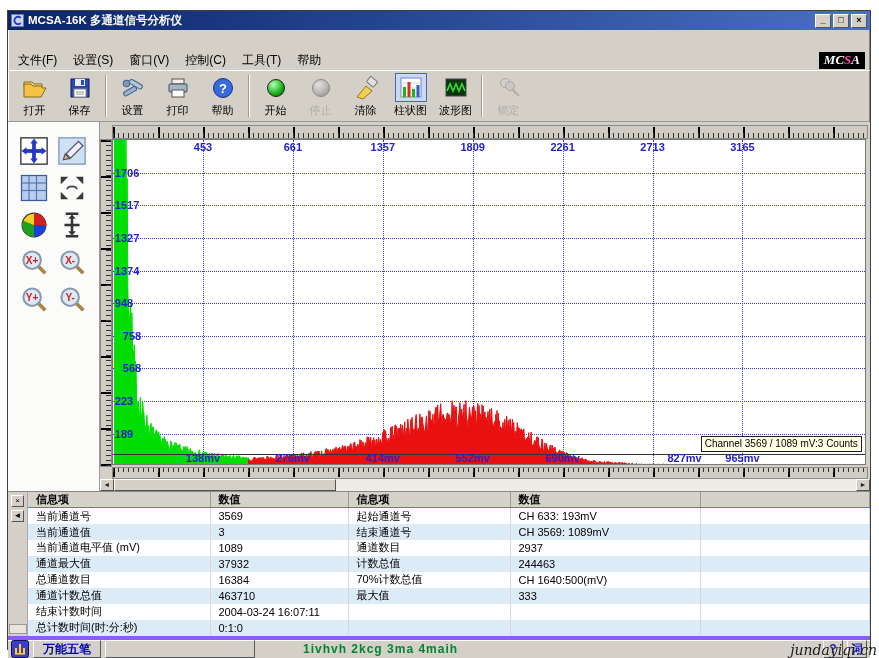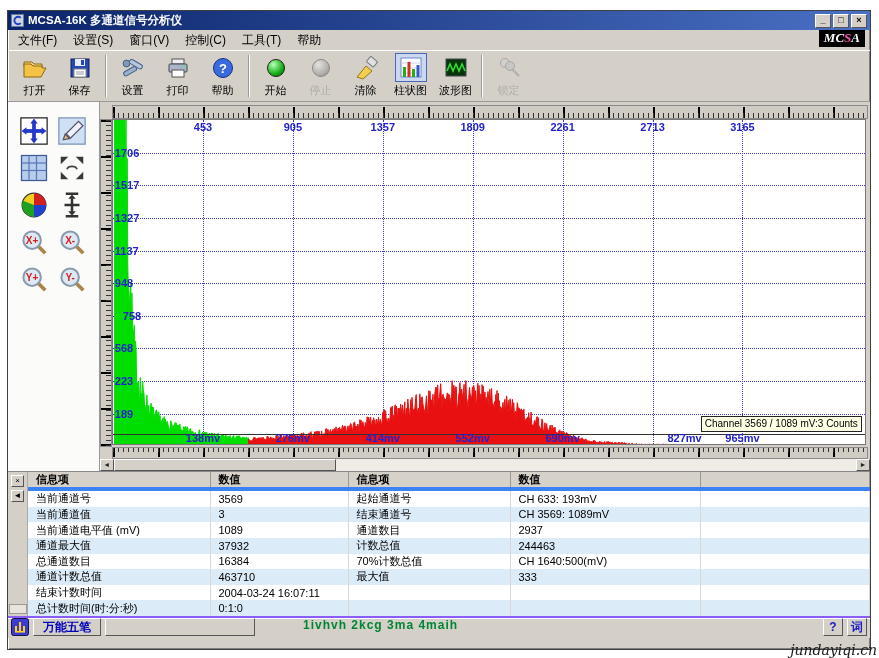--- a/index.html
+++ b/index.html
@@ -14,21 +14,21 @@
   .titlebar { height:19px; background:linear-gradient(to right,#0a246a,#4a70c4);
               display:flex; align-items:center; padding:0 3px; gap:4px; flex:0 0 auto; }
   .app-icon svg { width:13px; height:13px; display:block; }
   .title-text { color:#fff; font-size:11.5px; font-weight:bold; flex:1;
                 white-space:nowrap; overflow:hidden; }
   .win-btns { display:flex; gap:2px; }
   .win-btn { width:16px; height:14px; background:#d4d0c8;
              border:1px solid; border-color:#fff #555 #555 #fff;
              font-size:9px; line-height:11px; text-align:center; font-weight:bold; color:#000; }
   
-  .menubar { height:20px; display:flex; padding:0 2px; flex:0 0 auto; }
+  .menubar { height:20px; display:flex; align-items:center; padding:0 2px; flex:0 0 auto;margin-top:20px; }
   .menu-items { display:flex; }
   .menu-item { padding:2px 8px; font-size:12px; color:#000; }
   .logo { margin-left:auto; margin-right:3px; background:#000; color:#fff;
           font-family:"Liberation Serif", serif; font-style:italic; font-weight:bold;
           font-size:13px; padding:0 5px; height:17px; line-height:16px; }
   .logo-s { color:#ff4fae; }
   
   .toolbar { height:52px; display:flex; align-items:flex-start; padding:1px 4px;
              border-top:1px solid #fff; border-bottom:1px solid #999; flex:0 0 auto; }
   .tb-btn { width:45px; display:flex; flex-direction:column; align-items:center; padding-top:1px; }
@@ -94,28 +94,28 @@
   .dockstrip { width:20px; display:flex; flex-direction:column; align-items:center;
                padding:3px 0 2px; gap:3px; border-right:1px solid #aaa; }
   .dock-btn { width:13px; height:12px; background:#d4d0c8;
               border:1px solid; border-color:#fff #555 #555 #fff;
               font-size:8px; line-height:10px; text-align:center; }
   .dock-tab { margin-top:auto; writing-mode:vertical-rl; font-size:10px;
               border:1px solid #999; padding:4px 1px; background:#e8e4dc; color:#234; }
   .infotable { flex:1; border-collapse:collapse; table-layout:fixed; background:#fff;
                font-size:11px; }
   .infotable th { background:#d6d2ca; font-weight:bold; text-align:left; padding:0 0 0 8px;
-       height:15px; border-right:1px solid #999; border-bottom:4px solid #3b82f6;
+       height:15px; border-right:1px solid #999; border-bottom:1px solid #3b82f6;
        font-size:11px; white-space:nowrap; }
   .infotable td { height:13px; padding:0 0 0 8px; border-right:1px solid #d8d8d8;
        white-space:nowrap; overflow:hidden; color:#000; }
   .infotable tbody tr:nth-child(even) td { background:#dcebf8; }
   
-  .imebar { height:22px; display:flex; align-items:flex-start; gap:4px; padding:0 3px;
-            border-top:2px solid #8b5cf6; box-shadow: inset 0 1px 0 #fff;
+  .imebar { height:22px; display:flex; align-items:center; gap:4px; padding:0 3px;
+            border-top:4px solid #8b5cf6; box-shadow: inset 0 1px 0 #fff;
             background:#d4d0c8; flex:0 0 auto; }
   .ime-icon svg { width:18px; height:18px; display:block; }
   .ime-name { padding:0 9px; height:18px; line-height:16px; background:#d4d0c8;
               border:1px solid; border-color:#fff #555 #555 #fff;
               color:#0000bb; font-weight:bold; font-size:12px; }
   .ime-panel { width:150px; height:18px; background:#d4d0c8;
                border:1px solid; border-color:#fff #555 #555 #fff; }
   .ime-cands { margin-left:44px; color:#008535; font-weight:bold; font-size:12px;
                letter-spacing:1px; white-space:nowrap; }
   .ime-spacer { flex:1; }
@@ -373,21 +373,21 @@
               </svg></span></div>
         </div>
       <div class="chartregion">
         <div class="ruler-top"></div>
         <div class="ruler-left"></div>
         <div class="plot">
             <div class="gridv" style="left: 11.9841%;"></div>
             <div class="xtop" style="left: 11.9841%;">453</div>
             <div class="xbot" style="left: 11.9841%;">138mv</div>
             <div class="gridv" style="left: 23.9418%;"></div>
-            <div class="xtop" style="left: 23.9418%;">905</div>
+            <div class="xtop" style="left: 23.9418%;">661</div>
             <div class="xbot" style="left: 23.9418%;">276mv</div>
             <div class="gridv" style="left: 35.8995%;"></div>
             <div class="xtop" style="left: 35.8995%;">1357</div>
             <div class="xbot" style="left: 35.8995%;">414mv</div>
             <div class="gridv" style="left: 47.8571%;"></div>
             <div class="xtop" style="left: 47.8571%;">1809</div>
             <div class="xbot" style="left: 47.8571%;">552mv</div>
             <div class="gridv" style="left: 59.8148%;"></div>
             <div class="xtop" style="left: 59.8148%;">2261</div>
             <div class="xbot" style="left: 59.8148%;">690mv</div>
@@ -397,27 +397,27 @@
             <div class="gridv" style="left: 83.7302%;"></div>
             <div class="xtop" style="left: 83.7302%;">3165</div>
             <div class="xbot" style="left: 83.7302%;">965mv</div>
             <div class="gridh" style="top: 32.6688px;"></div>
             <div class="ylab" style="top: 26.6688px;">1706</div>
             <div class="gridh" style="top: 65.1656px;"></div>
             <div class="ylab" style="top: 59.1656px;">1517</div>
             <div class="gridh" style="top: 97.8344px;"></div>
             <div class="ylab" style="top: 91.8344px;">1327</div>
             <div class="gridh" style="top: 130.503px;"></div>
-            <div class="ylab" style="top: 124.503px;">1137</div>
+            <div class="ylab" style="top: 124.503px;">1374</div>
             <div class="gridh" style="top: 163px;"></div>
             <div class="ylab" style="top: 157px; text-align: right;">948</div>
             <div class="gridh" style="top: 195.669px;"></div>
             <div class="ylab" style="top: 189.669px; margin-left: 8px;">758</div>
             <div class="gridh" style="top: 228.338px;"></div>
-            <div class="ylab" style="top: 222.338px;">568</div>
+            <div class="ylab" style="top: 222.338px; padding-left: 8px;">568</div>
             <div class="gridh" style="top: 260.834px;"></div>
             <div class="ylab" style="top: 254.834px;">223</div>
             <div class="gridh" style="top: 293.503px;"></div>
             <div class="ylab" style="top: 287.503px;">189</div>
             <svg viewBox="0 0 754 326" preserveAspectRatio="none" class="chart-svg">
               <path d="M1.6,326 L1.6,0.0 L2.2,0.0 L2.8,0.0 L3.4,0.0 L4.0,0.0 L4.6,0.0 L5.2,0.0 L5.8,0.0 L6.4,0.0 L7.0,0.0 L7.6,0.0 L8.2,0.0 L8.8,0.0 L9.4,0.0 L10.0,0.0 L10.6,0.0 L11.2,1.5 L11.8,0.0 L12.4,47.2 L13.0,0.0 L13.6,104.6 L14.2,38.5 L14.8,146.9 L15.4,169.1 L16.0,180.7 L16.6,178.7 L17.2,168.5 L17.8,163.7 L18.4,224.7 L18.9,172.9 L19.5,206.7 L20.1,210.6 L20.7,213.7 L21.3,204.9 L21.9,229.8 L22.5,221.3 L23.1,230.1 L23.7,268.6 L24.3,265.7 L24.9,261.6 L25.5,261.7 L26.1,278.8 L26.7,278.2 L27.3,257.5 L27.9,273.1 L28.5,273.5 L29.1,273.9 L29.7,261.8 L30.3,270.7 L30.9,273.0 L31.5,284.2 L32.1,284.9 L32.7,291.3 L33.3,292.3 L33.9,275.2 L34.5,289.9 L35.1,293.8 L35.7,285.3 L36.3,292.4 L36.9,299.1 L37.5,287.0 L38.1,283.2 L38.7,291.3 L39.3,286.9 L39.9,290.9 L40.5,287.1 L41.1,301.8 L41.7,295.2 L42.3,293.8 L42.9,290.4 L43.5,289.9 L44.1,292.5 L44.7,296.9 L45.3,291.8 L45.9,292.4 L46.5,299.2 L47.1,295.7 L47.7,307.7 L48.3,300.8 L48.9,303.7 L49.5,298.6 L50.1,301.4 L50.7,299.0 L51.3,296.5 L51.9,302.3 L52.5,299.3 L53.1,304.6 L53.7,302.3 L54.3,301.4 L54.9,304.0 L55.5,307.0 L56.1,308.1 L56.6,311.0 L57.2,311.0 L57.8,300.8 L58.4,302.3 L59.0,304.8 L59.6,311.8 L60.2,305.5 L60.8,306.0 L61.4,305.0 L62.0,302.4 L62.6,309.9 L63.2,302.9 L63.8,306.5 L64.4,305.1 L65.0,307.1 L65.6,305.2 L66.2,312.1 L66.8,304.0 L67.4,308.9 L68.0,308.5 L68.6,312.5 L69.2,310.4 L69.8,312.3 L70.4,307.0 L71.0,306.7 L71.6,308.0 L72.2,308.9 L72.8,306.1 L73.4,309.6 L74.0,308.6 L74.6,306.9 L75.2,311.0 L75.8,313.3 L76.4,310.5 L77.0,308.9 L77.6,308.5 L78.2,314.1 L78.8,311.2 L79.4,312.0 L80.0,311.7 L80.6,314.6 L81.2,314.1 L81.8,312.8 L82.4,312.6 L83.0,315.1 L83.6,316.4 L84.2,315.2 L84.8,316.4 L85.4,315.9 L86.0,310.4 L86.6,309.7 L87.2,316.4 L87.8,315.7 L88.4,314.2 L89.0,313.6 L89.6,312.1 L90.2,314.7 L90.8,314.8 L91.4,312.0 L92.0,312.7 L92.6,312.2 L93.2,314.1 L93.8,312.4 L94.3,315.0 L94.9,314.1 L95.5,316.0 L96.1,314.6 L96.7,313.1 L97.3,317.5 L97.9,316.5 L98.5,313.1 L99.1,313.2 L99.7,313.6 L100.3,315.8 L100.9,316.3 L101.5,313.0 L102.1,317.0 L102.7,316.5 L103.3,315.9 L103.9,314.0 L104.5,316.5 L105.1,313.3 L105.7,315.8 L106.3,316.5 L106.9,317.1 L107.5,316.1 L108.1,317.5 L108.7,314.4 L109.3,316.2 L109.9,314.1 L110.5,315.0 L111.1,316.8 L111.7,317.2 L112.3,315.9 L112.9,314.8 L113.5,316.8 L114.1,316.3 L114.7,318.8 L115.3,316.2 L115.9,317.7 L116.5,316.7 L117.1,315.5 L117.7,317.9 L118.3,318.3 L118.9,319.4 L119.5,316.6 L120.1,316.4 L120.7,315.3 L121.3,318.4 L121.9,318.7 L122.5,319.7 L123.1,316.7 L123.7,315.8 L124.3,316.5 L124.9,316.3 L125.5,315.8 L126.1,319.2 L126.7,315.8 L127.3,319.0 L127.9,317.9 L128.5,318.6 L129.1,317.2 L129.7,317.0 L130.3,317.7 L130.9,317.3 L131.5,317.8 L132.0,317.9 L132.6,319.4 L133.2,317.0 L133.8,318.6 L134.4,320.0 L135.0,317.6 L135.6,318.8 L135.6,326 Z" fill="#00dd00" stroke="#00dd00"></path>
               <path d="M135.6,326 L135.6,318.9 L136.2,319.6 L136.8,320.7 L137.4,320.7 L138.0,320.8 L138.6,320.8 L139.2,320.5 L139.8,319.4 L140.4,318.5 L141.0,317.1 L141.6,318.0 L142.2,317.5 L142.8,319.4 L143.4,319.9 L144.0,318.2 L144.6,319.0 L145.2,318.0 L145.8,317.8 L146.4,319.9 L147.0,317.6 L147.6,318.5 L148.2,317.5 L148.8,318.9 L149.4,319.9 L150.0,317.0 L150.6,318.5 L151.2,319.9 L151.8,318.8 L152.4,320.0 L153.0,319.9 L153.6,318.9 L154.2,316.0 L154.8,318.5 L155.4,316.8 L156.0,319.1 L156.6,318.4 L157.2,318.7 L157.8,316.8 L158.4,319.9 L159.0,317.5 L159.6,319.6 L160.2,319.0 L160.8,318.0 L161.4,319.3 L162.0,319.1 L162.6,318.6 L163.2,315.4 L163.8,319.2 L164.4,318.9 L165.0,316.0 L165.6,318.9 L166.2,319.2 L166.8,318.4 L167.4,315.2 L168.0,314.6 L168.6,315.7 L169.2,318.9 L169.7,317.6 L170.3,319.2 L170.9,315.5 L171.5,318.6 L172.1,318.1 L172.7,318.6 L173.3,315.7 L173.9,315.0 L174.5,314.2 L175.1,317.3 L175.7,317.1 L176.3,315.5 L176.9,314.3 L177.5,315.7 L178.1,315.3 L178.7,315.2 L179.3,314.0 L179.9,316.1 L180.5,314.7 L181.1,316.0 L181.7,314.2 L182.3,317.4 L182.9,315.3 L183.5,317.7 L184.1,317.0 L184.7,315.2 L185.3,316.4 L185.9,318.0 L186.5,318.2 L187.1,314.1 L187.7,317.8 L188.3,313.0 L188.9,313.8 L189.5,316.2 L190.1,312.9 L190.7,312.9 L191.3,317.4 L191.9,316.1 L192.5,317.3 L193.1,315.1 L193.7,316.0 L194.3,315.7 L194.9,316.9 L195.5,314.0 L196.1,313.1 L196.7,315.8 L197.3,312.4 L197.9,311.6 L198.5,314.0 L199.1,317.4 L199.7,317.0 L200.3,314.3 L200.9,316.2 L201.5,311.9 L202.1,313.6 L202.7,311.6 L203.3,312.3 L203.9,311.3 L204.5,311.2 L205.1,316.9 L205.7,311.0 L206.3,311.8 L206.9,316.5 L207.4,316.1 L208.0,316.6 L208.6,310.9 L209.2,315.6 L209.8,314.1 L210.4,315.5 L211.0,313.7 L211.6,315.7 L212.2,312.5 L212.8,308.8 L213.4,308.8 L214.0,309.0 L214.6,311.4 L215.2,309.6 L215.8,315.9 L216.4,314.1 L217.0,310.4 L217.6,309.5 L218.2,314.7 L218.8,311.4 L219.4,310.5 L220.0,309.3 L220.6,314.0 L221.2,308.5 L221.8,309.0 L222.4,311.7 L223.0,306.8 L223.6,310.6 L224.2,313.8 L224.8,309.1 L225.4,308.0 L226.0,312.0 L226.6,307.2 L227.2,311.3 L227.8,309.2 L228.4,311.6 L229.0,307.4 L229.6,305.2 L230.2,312.3 L230.8,306.7 L231.4,306.9 L232.0,305.8 L232.6,307.6 L233.2,312.3 L233.8,312.1 L234.4,306.5 L235.0,306.6 L235.6,311.8 L236.2,305.6 L236.8,312.6 L237.4,303.8 L238.0,303.6 L238.6,306.6 L239.2,309.3 L239.8,310.8 L240.4,303.9 L241.0,302.5 L241.6,301.8 L242.2,305.4 L242.8,309.1 L243.4,306.2 L244.0,309.8 L244.6,304.5 L245.1,304.1 L245.7,309.9 L246.3,310.4 L246.9,299.6 L247.5,304.7 L248.1,300.2 L248.7,308.4 L249.3,305.0 L249.9,301.7 L250.5,305.0 L251.1,306.8 L251.7,307.4 L252.3,302.4 L252.9,305.2 L253.5,307.1 L254.1,296.8 L254.7,303.0 L255.3,297.1 L255.9,299.0 L256.5,304.0 L257.1,297.2 L257.7,297.5 L258.3,308.1 L258.9,303.2 L259.5,300.2 L260.1,304.2 L260.7,297.6 L261.3,307.5 L261.9,299.7 L262.5,307.2 L263.1,304.1 L263.7,299.0 L264.3,302.8 L264.9,305.0 L265.5,297.2 L266.1,301.3 L266.7,303.4 L267.3,299.4 L267.9,301.9 L268.5,305.0 L269.1,301.9 L269.7,292.9 L270.3,291.8 L270.9,290.1 L271.5,289.8 L272.1,290.6 L272.7,291.2 L273.3,303.1 L273.9,298.5 L274.5,302.8 L275.1,301.9 L275.7,298.1 L276.3,300.0 L276.9,302.0 L277.5,287.8 L278.1,287.2 L278.7,289.1 L279.3,286.2 L279.9,301.6 L280.5,295.3 L281.1,301.7 L281.7,286.4 L282.3,284.8 L282.8,292.4 L283.4,286.1 L284.0,290.0 L284.6,300.9 L285.2,288.0 L285.8,295.2 L286.4,288.3 L287.0,297.2 L287.6,284.0 L288.2,290.1 L288.8,290.5 L289.4,284.9 L290.0,295.5 L290.6,292.4 L291.2,287.7 L291.8,281.8 L292.4,297.3 L293.0,294.6 L293.6,288.1 L294.2,296.9 L294.8,279.1 L295.4,286.0 L296.0,289.1 L296.6,298.2 L297.2,295.1 L297.8,279.6 L298.4,292.6 L299.0,277.3 L299.6,287.2 L300.2,290.9 L300.8,289.5 L301.4,291.5 L302.0,286.9 L302.6,278.6 L303.2,274.5 L303.8,286.7 L304.4,293.1 L305.0,289.8 L305.6,288.0 L306.2,294.3 L306.8,273.9 L307.4,279.2 L308.0,285.2 L308.6,277.9 L309.2,276.8 L309.8,283.4 L310.4,286.5 L311.0,289.6 L311.6,291.0 L312.2,292.7 L312.8,284.3 L313.4,275.8 L314.0,282.9 L314.6,292.5 L315.2,293.5 L315.8,270.6 L316.4,282.2 L317.0,271.2 L317.6,284.0 L318.2,279.7 L318.8,281.9 L319.4,281.1 L320.0,274.2 L320.5,287.6 L321.1,284.9 L321.7,274.8 L322.3,270.5 L322.9,267.1 L323.5,267.9 L324.1,288.3 L324.7,264.9 L325.3,281.8 L325.9,278.0 L326.5,277.5 L327.1,269.9 L327.7,263.7 L328.3,275.6 L328.9,289.0 L329.5,275.2 L330.1,274.3 L330.7,277.7 L331.3,277.9 L331.9,282.3 L332.5,279.3 L333.1,284.1 L333.7,276.8 L334.3,272.9 L334.9,280.5 L335.5,274.1 L336.1,274.5 L336.7,275.8 L337.3,286.9 L337.9,278.3 L338.5,279.4 L339.1,260.7 L339.7,278.0 L340.3,266.2 L340.9,265.2 L341.5,270.7 L342.1,283.6 L342.7,266.5 L343.3,267.0 L343.9,287.5 L344.5,286.4 L345.1,283.7 L345.7,275.3 L346.3,271.6 L346.9,262.6 L347.5,272.0 L348.1,274.2 L348.7,269.0 L349.3,278.7 L349.9,274.7 L350.5,270.4 L351.1,264.3 L351.7,288.3 L352.3,271.9 L352.9,260.6 L353.5,278.1 L354.1,279.7 L354.7,288.1 L355.3,285.7 L355.9,275.1 L356.5,267.3 L357.1,273.5 L357.7,276.0 L358.2,276.8 L358.8,277.5 L359.4,267.2 L360.0,269.7 L360.6,265.0 L361.2,267.6 L361.8,286.4 L362.4,270.7 L363.0,279.9 L363.6,288.7 L364.2,271.1 L364.8,263.3 L365.4,277.2 L366.0,265.4 L366.6,276.6 L367.2,276.3 L367.8,273.8 L368.4,288.6 L369.0,264.6 L369.6,269.8 L370.2,266.0 L370.8,273.9 L371.4,275.3 L372.0,271.9 L372.6,286.9 L373.2,277.3 L373.8,285.1 L374.4,277.1 L375.0,271.5 L375.6,278.0 L376.2,288.0 L376.8,269.2 L377.4,283.8 L378.0,275.2 L378.6,268.4 L379.2,282.2 L379.8,283.7 L380.4,287.1 L381.0,284.5 L381.6,281.5 L382.2,291.5 L382.8,274.4 L383.4,287.2 L384.0,270.5 L384.6,287.4 L385.2,273.0 L385.8,288.7 L386.4,280.7 L387.0,294.2 L387.6,286.7 L388.2,293.8 L388.8,287.8 L389.4,288.5 L390.0,282.3 L390.6,292.3 L391.2,285.3 L391.8,279.3 L392.4,295.1 L393.0,282.8 L393.6,275.9 L394.2,281.8 L394.8,293.5 L395.4,289.4 L395.9,280.1 L396.5,294.8 L397.1,278.8 L397.7,284.8 L398.3,294.5 L398.9,285.9 L399.5,279.4 L400.1,293.1 L400.7,282.7 L401.3,292.2 L401.9,299.2 L402.5,291.0 L403.1,298.8 L403.7,291.1 L404.3,282.7 L404.9,286.7 L405.5,289.3 L406.1,287.9 L406.7,291.2 L407.3,289.5 L407.9,298.6 L408.5,288.8 L409.1,303.0 L409.7,290.3 L410.3,292.4 L410.9,288.9 L411.5,301.8 L412.1,299.6 L412.7,301.8 L413.3,298.4 L413.9,301.4 L414.5,296.9 L415.1,301.7 L415.7,292.7 L416.3,299.4 L416.9,298.5 L417.5,303.8 L418.1,292.0 L418.7,303.8 L419.3,305.9 L419.9,304.8 L420.5,307.2 L421.1,302.2 L421.7,300.3 L422.3,301.9 L422.9,302.7 L423.5,298.0 L424.1,296.6 L424.7,301.6 L425.3,297.6 L425.9,306.9 L426.5,306.2 L427.1,308.7 L427.7,309.2 L428.3,307.8 L428.9,299.1 L429.5,300.1 L430.1,309.9 L430.7,310.4 L431.3,309.3 L431.9,302.8 L432.5,308.0 L433.1,308.4 L433.6,303.5 L434.2,308.2 L434.8,308.9 L435.4,311.0 L436.0,310.9 L436.6,307.8 L437.2,305.0 L437.8,307.1 L438.4,313.6 L439.0,305.0 L439.6,307.2 L440.2,311.5 L440.8,307.8 L441.4,309.9 L442.0,307.0 L442.6,313.6 L443.2,311.9 L443.8,315.2 L444.4,312.7 L445.0,314.9 L445.6,310.9 L446.2,311.9 L446.8,309.8 L447.4,316.1 L448.0,311.1 L448.6,312.7 L449.2,311.3 L449.8,316.0 L450.4,314.8 L451.0,311.9 L451.6,314.4 L452.2,317.6 L452.8,313.8 L453.4,312.5 L454.0,313.2 L454.6,313.6 L455.2,314.3 L455.8,318.2 L456.4,316.6 L457.0,315.1 L457.6,317.8 L458.2,318.3 L458.8,318.5 L459.4,316.8 L460.0,317.8 L460.6,315.0 L461.2,317.5 L461.8,319.3 L462.4,317.0 L463.0,319.9 L463.6,317.1 L464.2,319.6 L464.8,319.0 L465.4,318.3 L466.0,320.2 L466.6,318.6 L467.2,319.8 L467.8,318.5 L468.4,318.6 L469.0,317.7 L469.6,319.0 L470.2,319.5 L470.8,319.6 L471.3,319.8 L471.9,320.3 L472.5,319.1 L473.1,319.1 L473.7,321.6 L474.3,321.8 L474.9,320.4 L475.5,321.7 L476.1,321.2 L476.7,320.9 L477.3,321.9 L477.9,322.1 L478.5,321.0 L479.1,321.8 L479.7,322.6 L480.3,320.5 L480.9,320.8 L481.5,320.6 L482.1,320.8 L482.7,322.7 L483.3,322.6 L483.9,322.5 L484.5,322.4 L485.1,322.5 L485.7,322.9 L486.3,321.6 L486.9,321.1 L487.5,322.7 L488.1,321.8 L488.7,322.3 L489.3,323.4 L489.9,322.3 L490.5,323.5 L491.1,322.4 L491.7,321.4 L492.3,324.0 L492.9,323.1 L493.5,323.2 L494.1,321.4 L494.7,323.3 L495.3,321.5 L495.9,321.9 L496.5,322.6 L497.1,321.8 L497.7,324.9 L498.3,324.1 L498.9,322.0 L499.5,322.8 L500.1,323.1 L500.7,324.4 L501.3,323.3 L501.9,322.2 L502.5,322.7 L503.1,322.5 L503.7,323.9 L504.3,323.7 L504.9,323.4 L505.5,322.1 L506.1,325.1 L506.7,322.3 L507.3,324.4 L507.9,323.3 L508.5,322.5 L509.0,325.0 L509.6,322.4 L510.2,324.7 L510.8,323.2 L511.4,322.8 L512.0,322.9 L512.6,324.1 L513.2,323.0 L513.8,323.6 L514.4,324.4 L515.0,324.0 L515.6,324.0 L516.2,323.1 L516.8,325.0 L517.4,324.0 L518.0,325.0 L518.6,323.6 L519.2,323.1 L519.8,324.0 L520.4,324.4 L521.0,324.5 L521.6,324.2 L522.2,324.4 L522.8,324.1 L523.4,323.5 L524.0,325.1 L524.6,325.2 L525.2,324.4 L525.8,325.5 L526.4,323.8 L527.0,324.5 L527.6,324.5 L528.2,323.8 L528.8,324.1 L529.4,325.5 L530.0,325.3 L530.6,324.7 L531.2,324.8 L531.8,324.7 L532.4,324.3 L533.0,324.6 L533.6,324.6 L534.2,324.1 L534.8,325.4 L535.4,324.5 L536.0,324.2 L536.6,324.1 L537.2,324.2 L537.8,325.5 L538.4,324.1 L539.0,324.8 L539.6,324.3 L540.2,324.8 L540.8,324.0 L541.4,324.7 L542.0,324.4 L542.6,325.1 L543.2,325.1 L543.8,324.2 L544.4,324.1 L545.0,324.8 L545.6,324.2 L546.2,324.7 L546.7,324.4 L547.3,324.7 L547.9,325.0 L548.5,325.6 L549.1,324.8 L549.7,324.0 L550.3,324.0 L550.9,324.5 L551.5,325.0 L552.1,324.1 L552.7,325.1 L553.3,324.3 L553.9,324.1 L554.5,324.6 L555.1,324.6 L555.7,324.8 L556.3,324.5 L556.9,324.6 L557.5,324.3 L558.1,325.0 L558.7,324.9 L559.3,324.9 L559.9,324.3 L560.5,325.3 L561.1,324.2 L561.7,325.3 L562.3,325.0 L562.9,324.3 L563.5,325.3 L564.1,324.6 L564.7,325.7 L565.3,325.3 L565.9,325.2 L566.5,324.7 L567.1,324.5 L567.7,324.9 L568.3,325.1 L568.9,325.3 L569.5,324.6 L570.1,325.4 L570.7,325.4 L571.3,324.7 L571.9,324.8 L572.5,325.6 L573.1,324.7 L573.7,325.0 L574.3,325.4 L574.9,325.3 L575.5,325.1 L576.1,324.5 L576.7,324.9 L577.3,324.9 L577.9,324.9 L578.5,325.2 L579.1,325.4 L579.7,324.6 L580.3,324.9 L580.9,325.0 L581.5,325.6 L582.1,325.3 L582.7,325.2 L583.3,325.5 L583.9,324.7 L584.4,325.3 L585.0,325.2 L585.6,324.8 L586.2,325.0 L586.8,324.6 L587.4,324.8 L588.0,324.9 L588.6,325.5 L589.2,324.8 L589.8,324.6 L590.4,324.8 L591.0,324.5 L591.6,325.5 L592.2,325.0 L592.8,325.2 L593.4,325.6 L594.0,325.2 L594.6,325.0 L595.2,324.7 L595.8,325.5 L596.4,324.7 L597.0,325.1 L597.6,325.3 L598.2,325.6 L598.8,324.9 L599.4,324.7 L600.0,325.3 L600.6,325.6 L601.2,325.4 L601.8,325.7 L602.4,325.3 L603.0,325.7 L603.6,325.0 L604.2,325.3 L604.8,325.5 L605.4,325.1 L606.0,325.1 L606.6,325.6 L607.2,325.5 L607.8,324.9 L608.4,325.2 L609.0,325.1 L609.6,325.5 L610.2,325.6 L610.8,325.1 L611.4,324.9 L612.0,325.7 L612.6,325.0 L613.2,325.6 L613.8,325.5 L614.4,325.2 L615.0,325.6 L615.6,325.2 L616.2,325.7 L616.8,324.9 L617.4,325.6 L618.0,325.5 L618.6,324.9 L619.2,325.2 L619.8,325.4 L620.4,325.8 L621.0,325.8 L621.6,325.3 L622.1,325.0 L622.7,325.4 L623.3,325.5 L623.9,324.9 L624.5,325.3 L625.1,325.6 L625.7,325.7 L626.3,325.3 L626.9,324.9 L627.5,325.5 L628.1,325.7 L628.7,325.6 L629.3,325.5 L629.9,325.1 L630.5,325.1 L631.1,325.2 L631.7,325.2 L632.3,325.4 L632.9,325.5 L633.5,325.5 L634.1,325.6 L634.7,325.5 L635.3,325.2 L635.9,325.4 L636.5,325.3 L637.1,325.6 L637.7,325.7 L638.3,325.3 L638.9,324.9 L639.5,325.2 L640.1,325.8 L640.7,325.7 L641.3,325.4 L641.9,325.1 L642.5,325.2 L643.1,325.3 L643.7,325.0 L644.3,325.4 L644.9,325.5 L645.5,325.8 L646.1,325.3 L646.7,325.8 L647.3,325.4 L647.9,325.4 L648.5,325.6 L649.1,325.1 L649.7,325.3 L650.3,325.2 L650.9,325.0 L651.5,325.3 L652.1,325.8 L652.7,325.7 L653.3,325.7 L653.9,325.1 L654.5,325.3 L655.1,325.8 L655.7,325.6 L656.3,325.8 L656.9,325.6 L657.5,325.6 L658.1,325.4 L658.7,325.6 L659.3,325.2 L659.8,325.2 L660.4,325.7 L661.0,325.6 L661.6,325.4 L662.2,325.5 L662.8,325.8 L663.4,325.2 L664.0,325.3 L664.6,325.2 L665.2,325.7 L665.8,325.8 L666.4,325.6 L667.0,325.3 L667.6,325.8 L668.2,325.6 L668.8,325.4 L669.4,325.7 L670.0,325.7 L670.6,325.6 L671.2,325.2 L671.8,325.4 L672.4,325.3 L673.0,325.2 L673.6,325.3 L674.2,325.3 L674.8,325.1 L675.4,325.7 L676.0,325.7 L676.6,325.7 L677.2,325.7 L677.8,325.4 L678.4,325.4 L679.0,325.6 L679.6,325.8 L680.2,325.8 L680.8,325.2 L681.4,325.8 L682.0,325.6 L682.6,325.5 L683.2,325.8 L683.8,325.6 L684.4,325.1 L685.0,325.7 L685.6,325.2 L686.2,325.3 L686.8,325.7 L687.4,325.6 L688.0,325.4 L688.6,325.2 L689.2,325.8 L689.8,325.2 L690.4,325.8 L691.0,325.6 L691.6,325.6 L692.2,325.8 L692.8,325.1 L693.4,325.6 L694.0,325.4 L694.6,325.2 L695.2,325.6 L695.8,325.6 L696.4,325.2 L697.0,325.3 L697.5,325.5 L698.1,325.5 L698.7,325.6 L699.3,325.5 L699.9,325.2 L700.5,325.5 L701.1,325.8 L701.7,325.5 L702.3,325.2 L702.9,325.4 L703.5,325.3 L704.1,325.8 L704.7,325.7 L705.3,325.4 L705.9,325.5 L706.5,325.5 L707.1,325.7 L707.7,325.2 L708.3,325.2 L708.9,325.3 L709.5,325.7 L710.1,325.2 L710.7,325.8 L711.3,325.6 L711.9,325.5 L712.5,325.2 L713.1,325.4 L713.7,325.3 L714.3,325.4 L714.9,325.2 L715.5,325.5 L716.1,325.2 L716.7,325.2 L717.3,325.6 L717.9,325.5 L718.5,325.2 L719.1,325.3 L719.7,325.8 L720.3,325.4 L720.9,325.8 L721.5,325.7 L722.1,325.6 L722.7,325.6 L723.3,325.8 L723.9,325.7 L724.5,325.2 L725.1,325.3 L725.7,325.5 L726.3,325.8 L726.9,325.3 L727.5,325.8 L728.1,325.5 L728.7,325.6 L729.3,325.5 L729.9,325.7 L730.5,325.6 L731.1,325.4 L731.7,325.8 L732.3,325.6 L732.9,325.3 L733.5,325.6 L734.1,325.9 L734.7,325.4 L735.2,325.3 L735.8,325.7 L736.4,325.6 L737.0,325.3 L737.6,325.6 L738.2,325.8 L738.8,325.8 L739.4,325.5 L740.0,325.4 L740.6,325.6 L741.2,325.6 L741.8,325.7 L742.4,325.4 L743.0,325.6 L743.6,325.4 L744.2,325.5 L744.8,325.8 L745.4,325.4 L746.0,325.6 L746.6,325.9 L747.2,325.4 L747.8,325.9 L748.4,325.7 L749.0,325.6 L749.6,325.6 L750.2,325.5 L750.8,325.6 L751.4,325.8 L752.0,325.8 L752.6,325.5 L753.2,325.8 L753.8,325.4 L754.0,326 Z" fill="#e81010" stroke="#e81010"></path>
             </svg>
             <div class="threshold" style="top: 314px;"></div>
             <div class="cursor-tip">Channel 3569 / 1089 mV:3 Counts</div>

